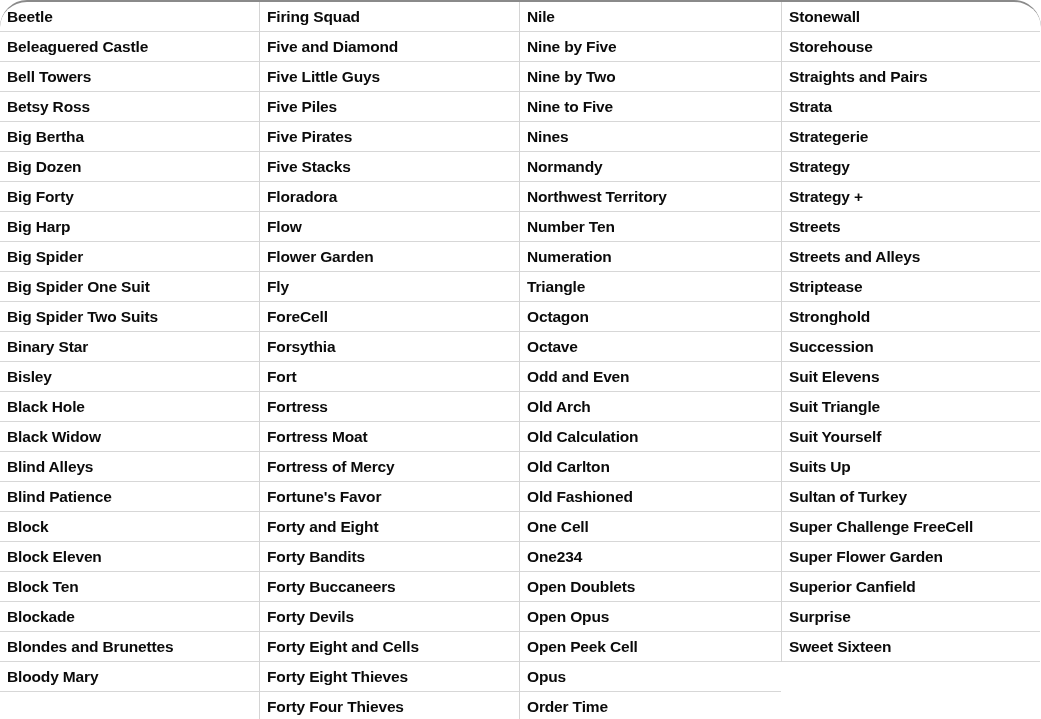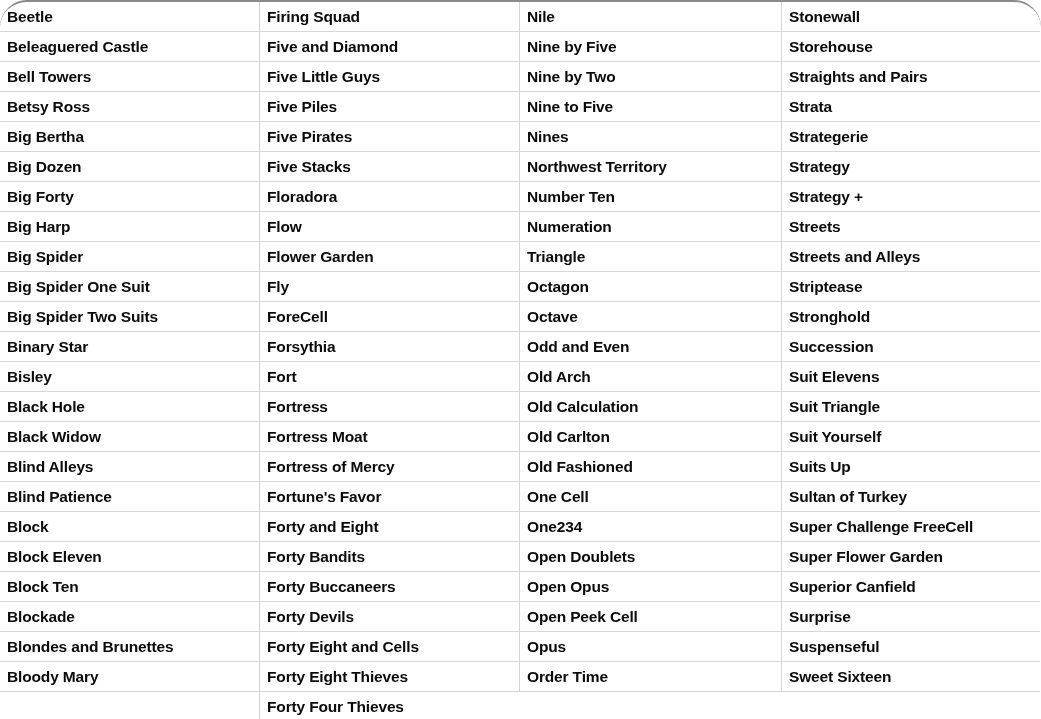--- a/index.html
+++ b/index.html
@@ -114,20 +114,21 @@
         <div class="table-cell">Forty Eight and Cells</div>
         <div class="table-cell">Forty Eight Thieves</div>
         <div class="table-cell">Forty Four Thieves</div>
       </div>
       <div class="table-column col-2">
         <div class="table-cell">Nile</div>
         <div class="table-cell">Nine by Five</div>
         <div class="table-cell">Nine by Two</div>
         <div class="table-cell">Nine to Five</div>
         <div class="table-cell">Nines</div>
+        <div class="table-cell">Normandy</div>
         <div class="table-cell">Northwest Territory</div>
         <div class="table-cell">Number Ten</div>
         <div class="table-cell">Numeration</div>
         <div class="table-cell">Triangle</div>
         <div class="table-cell">Octagon</div>
         <div class="table-cell">Octave</div>
         <div class="table-cell">Odd and Even</div>
         <div class="table-cell">Old Arch</div>
         <div class="table-cell">Old Calculation</div>
         <div class="table-cell">Old Carlton</div>
@@ -155,17 +156,16 @@
         <div class="table-cell">Succession</div>
         <div class="table-cell">Suit Elevens</div>
         <div class="table-cell">Suit Triangle</div>
         <div class="table-cell">Suit Yourself</div>
         <div class="table-cell">Suits Up</div>
         <div class="table-cell">Sultan of Turkey</div>
         <div class="table-cell">Super Challenge FreeCell</div>
         <div class="table-cell">Super Flower Garden</div>
         <div class="table-cell">Superior Canfield</div>
         <div class="table-cell">Surprise</div>
-        <div class="table-cell">Suspenseful</div>
         <div class="table-cell">Sweet Sixteen</div>
       </div>
     </div>
 </div>
 
 </body></html>

